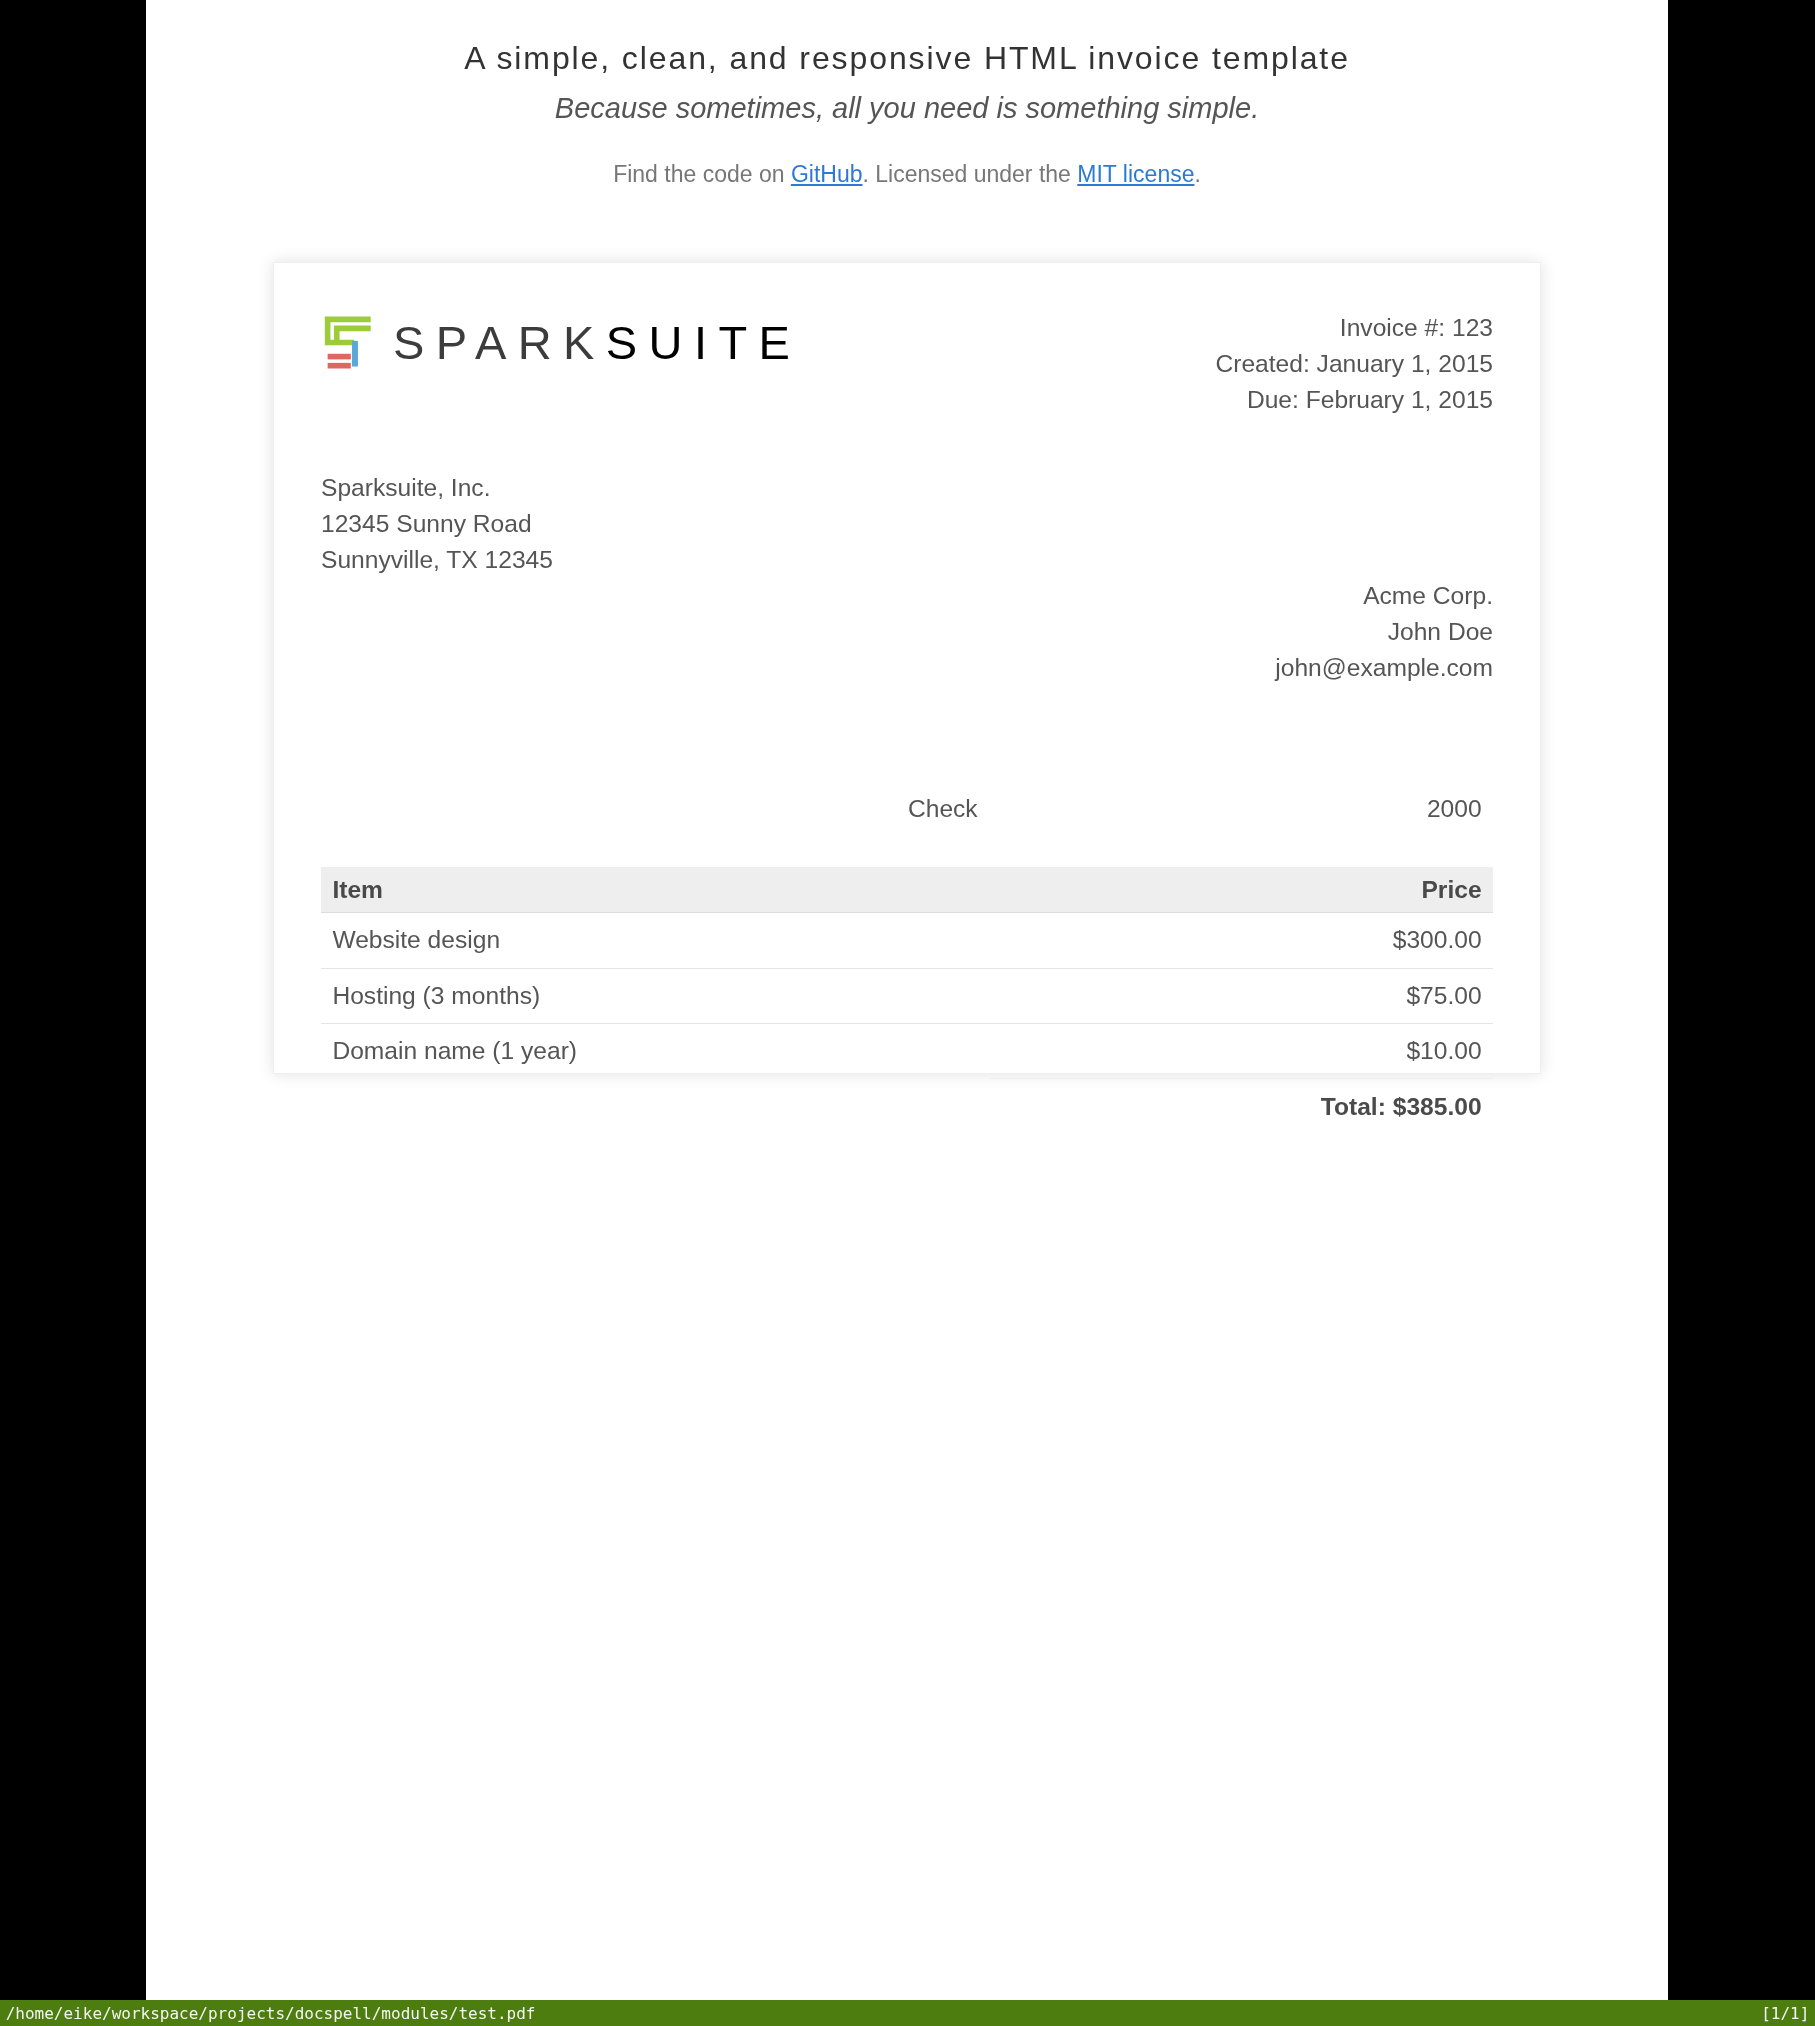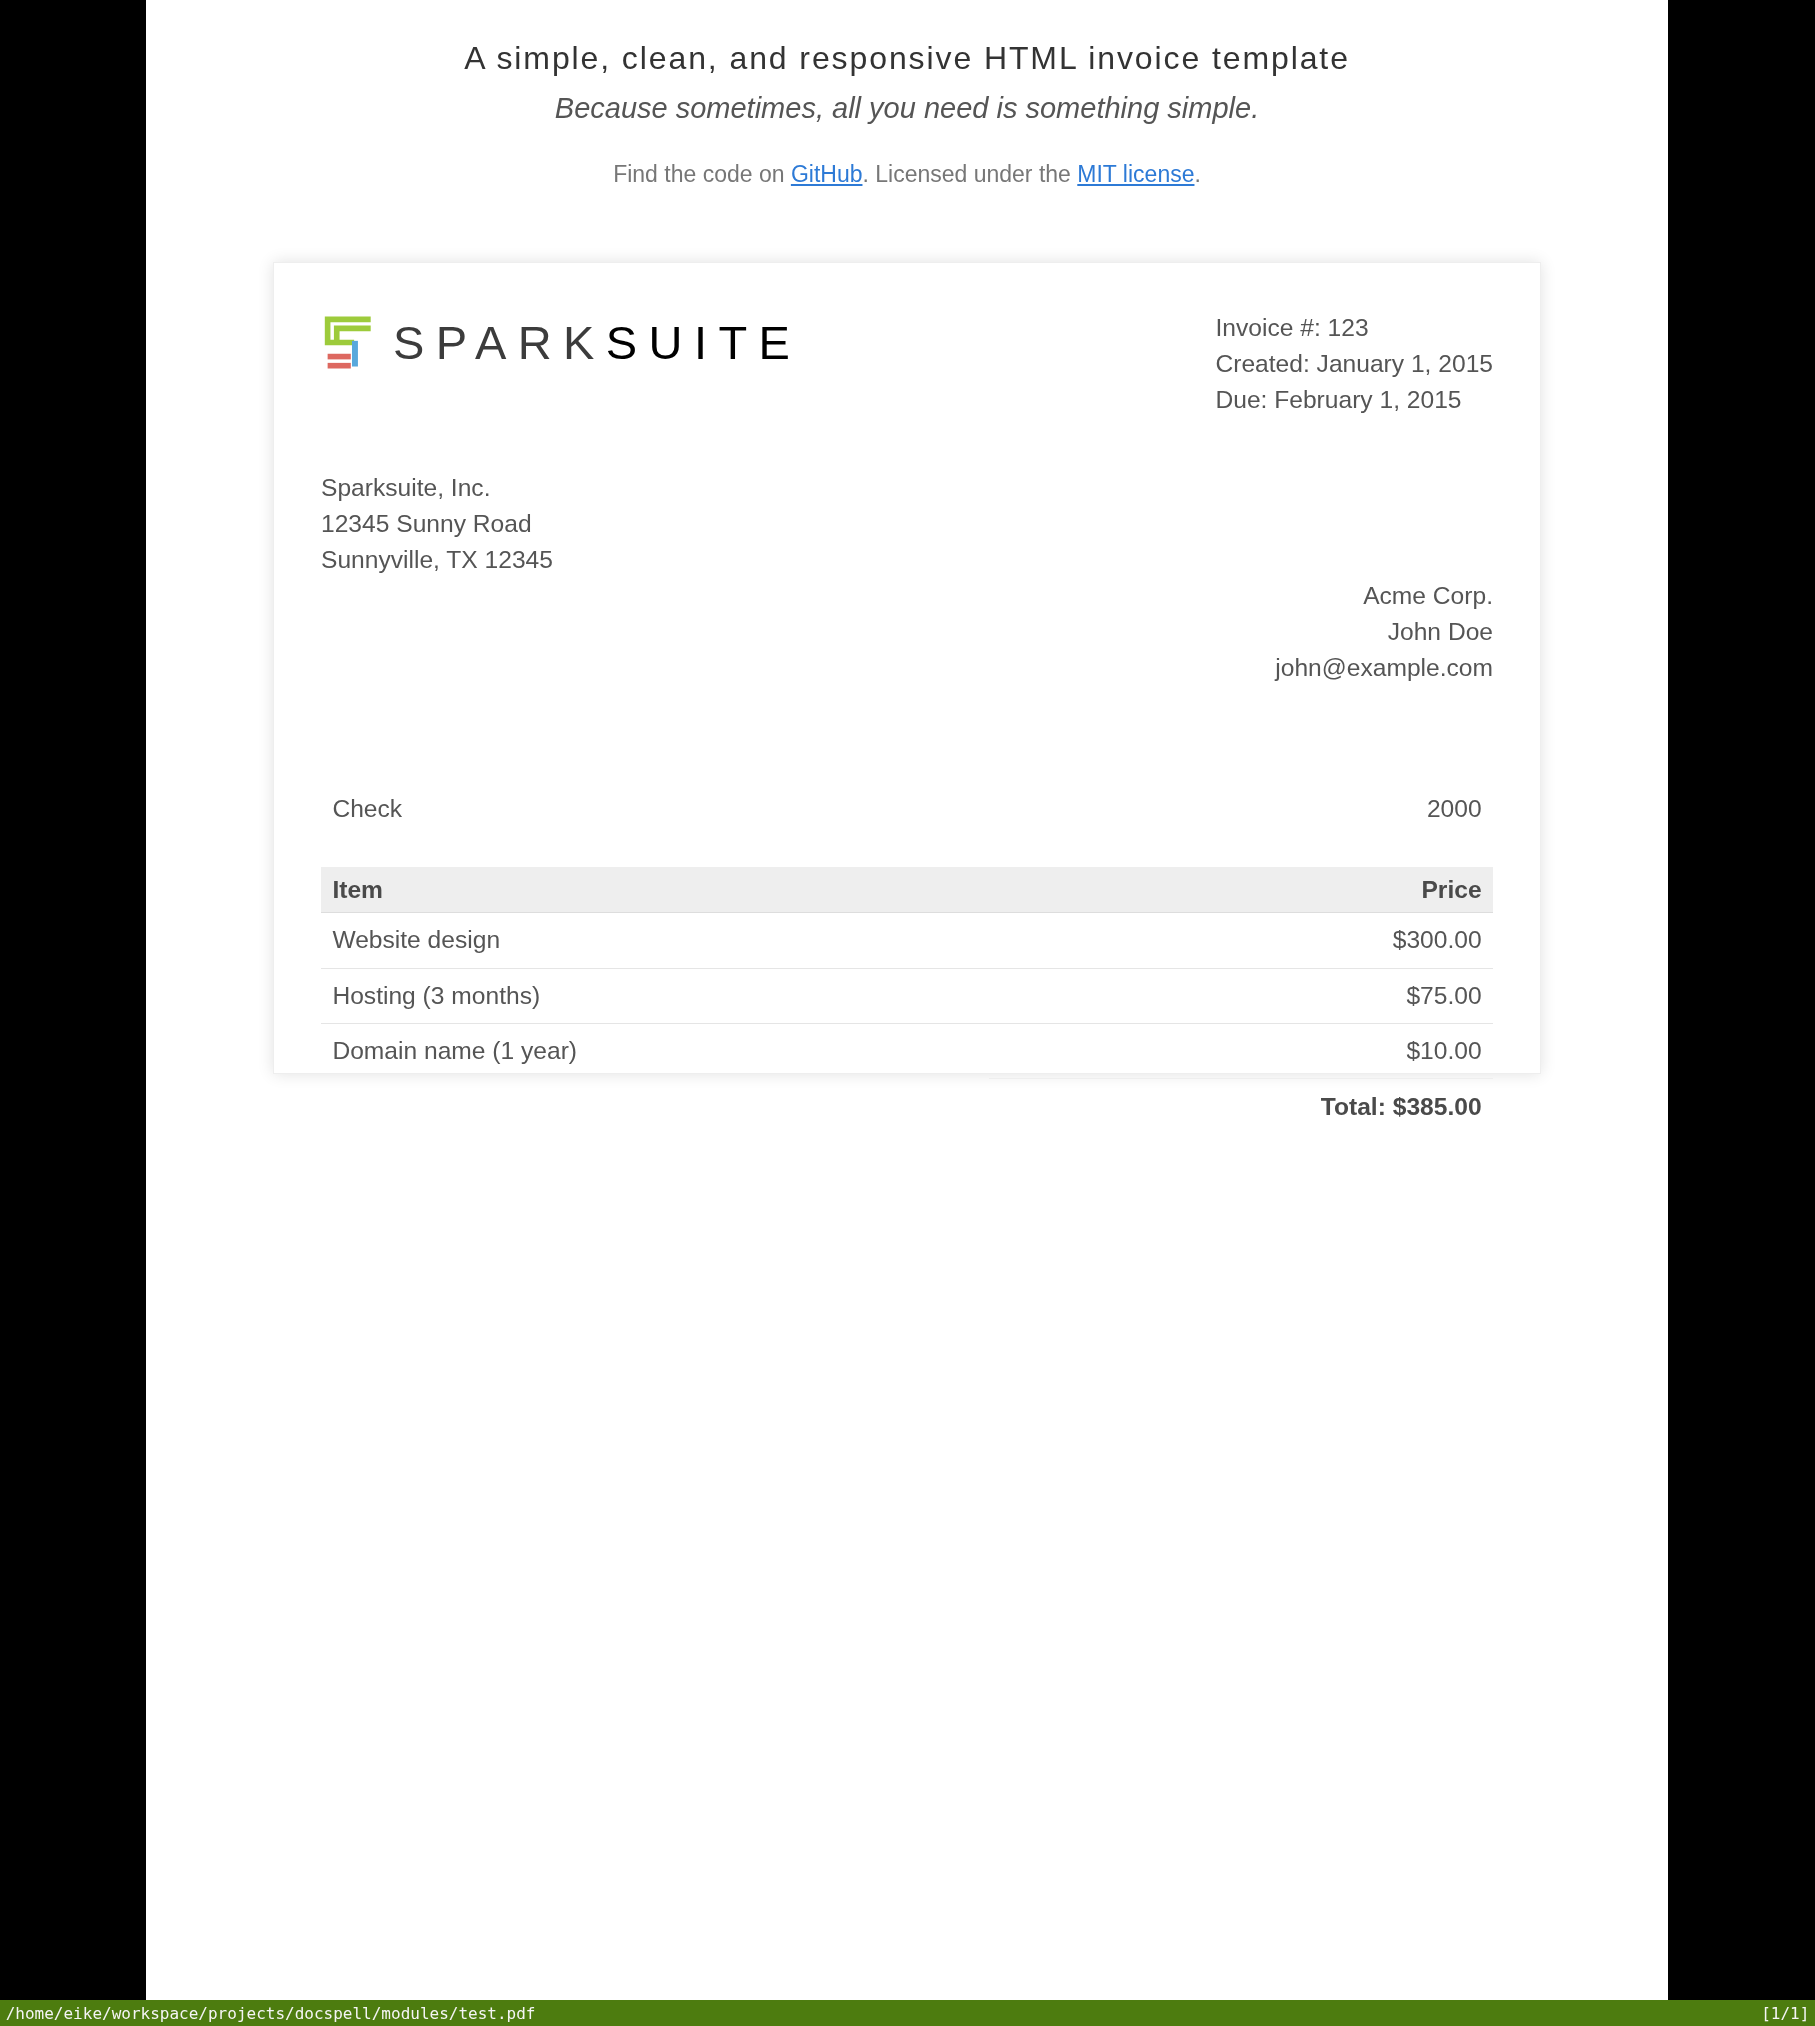--- a/index.html
+++ b/index.html
@@ -61,20 +61,21 @@
   .logo-icon svg { width:53px; height:57px; display:block; }
   .brand {
     font-size:47px;
     letter-spacing:11.4px;
     color:#3c3c3c;
     font-weight:400;
   }
   .brand .suite { color:#000000; }
 
   .invoice-meta {
+    text-align:right;
     font-size:24.6px;
     line-height:36px;
     color:#555555;
   }
 
   .box-info {
     display:flex;
     justify-content:space-between;
     margin-top:52px;
     font-size:24.6px;
@@ -92,21 +93,21 @@
     color:#555555;
   }
   table.inv td { padding:8.5px 11.4px; vertical-align:middle; }
   td.col-price { text-align:right; width:43%; }
   tr.heading td {
     background:#eeeeee;
     border-bottom:0.9px solid #dddddd;
     font-weight:bold;
     color:#4a4a4a;
   }
-  tr.details td { padding-top:12.3px; padding-bottom:44px; }
+  tr.details td { padding-top:12.3px; padding-bottom:44px;text-align:right; }
   tr.item td { border-bottom:0.9px solid #e5e5e5; padding-top:13.2px; padding-bottom:13.2px; }
   tr.item.last td { border-bottom:none; }
   tr.total td { padding-top:13.2px; }
   tr.total td.col-price {
     border-top:1.9px solid #eeeeee;
     font-weight:bold;
     color:#4a4a4a;
   }
 
   

